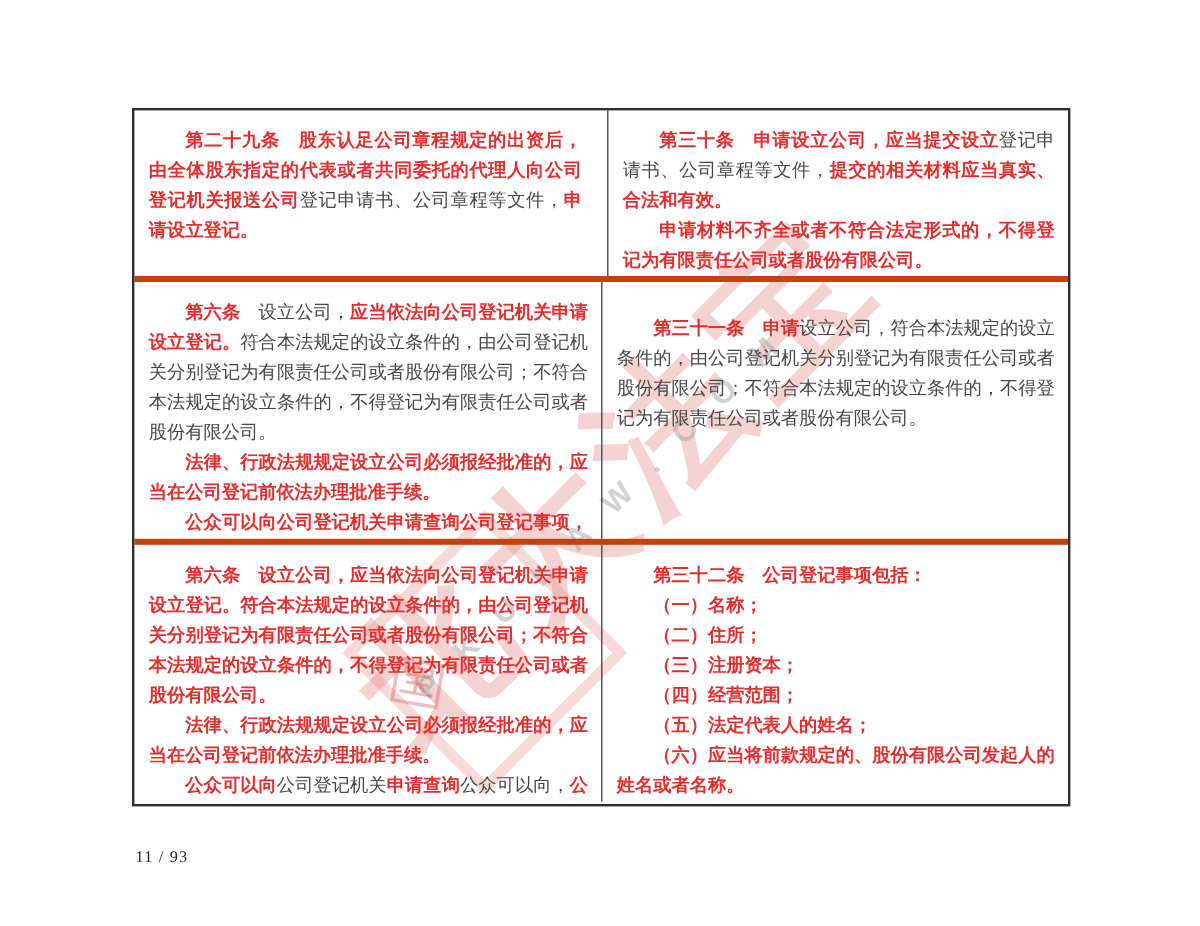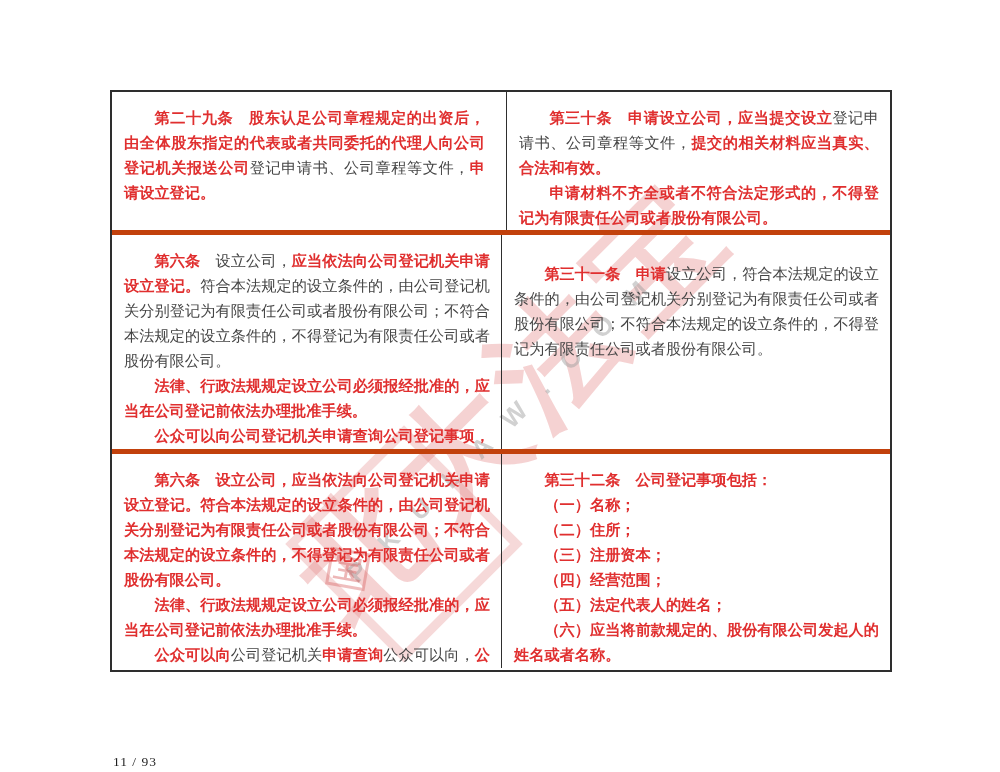--- a/index.html
+++ b/index.html
@@ -71,21 +71,20 @@
   }
   .seg-blk{
     color:#454545;font-weight:normal;
     font-family:"Liberation Serif","DejaVu Serif",serif;
   }
   
   .page-number{
     position:absolute;left:113px;top:706px;z-index:1;
     font-size:13.5px;color:#1f1f1f;letter-spacing:1px;
     font-family:"Liberation Serif","DejaVu Serif",serif;
-    margin-top:48px;
   }
 </style>
 </head>
 <body>
 
 <div class="wm-layer">
   <div class="wm-calligraphy">北大法宝</div>
   <div class="wm-url">PKULAW.COM</div>
   <div class="wm-seal-diamond"></div>
   <div class="wm-seal-char">宝</div>

